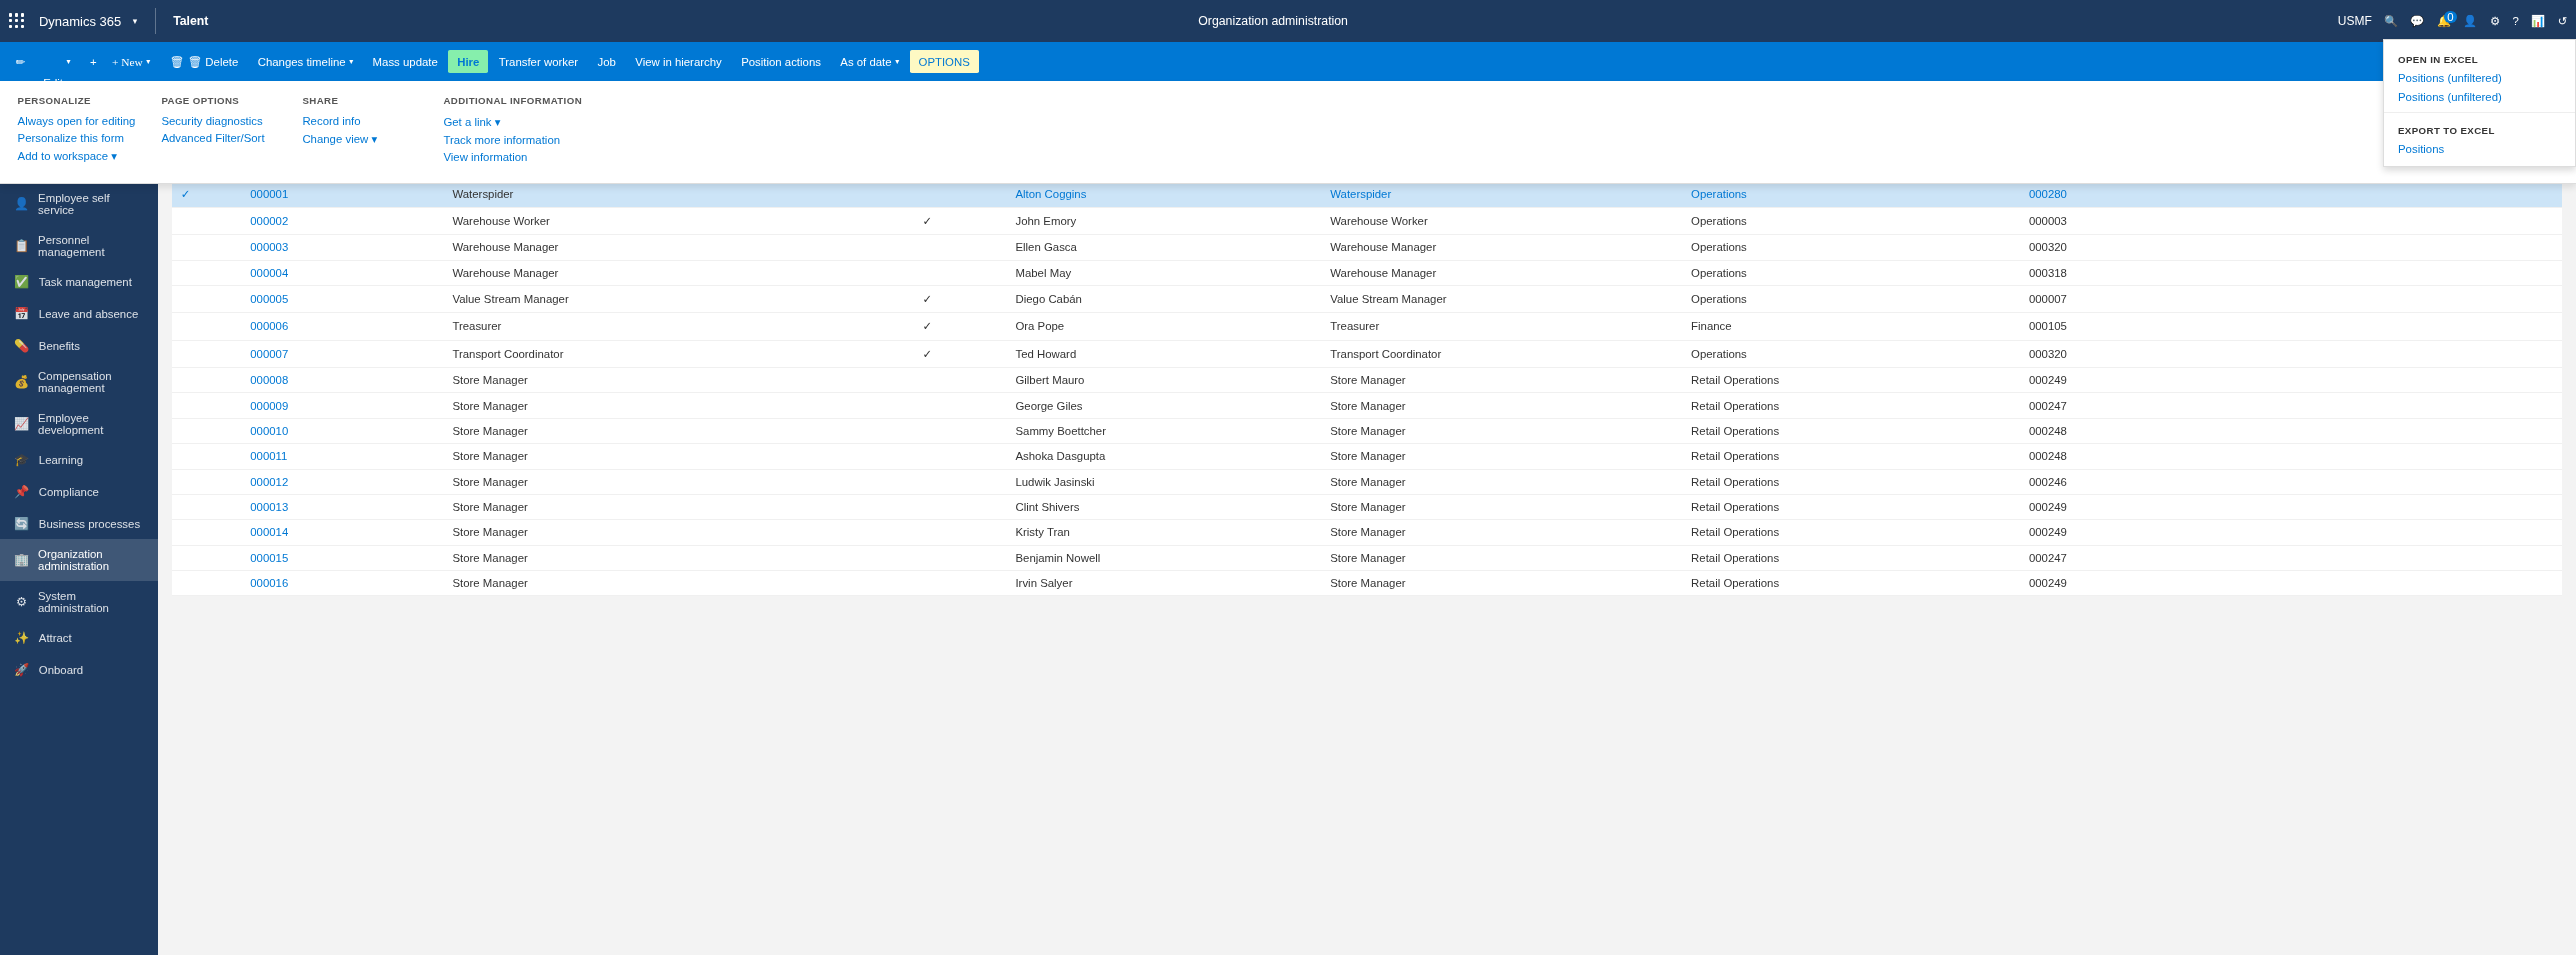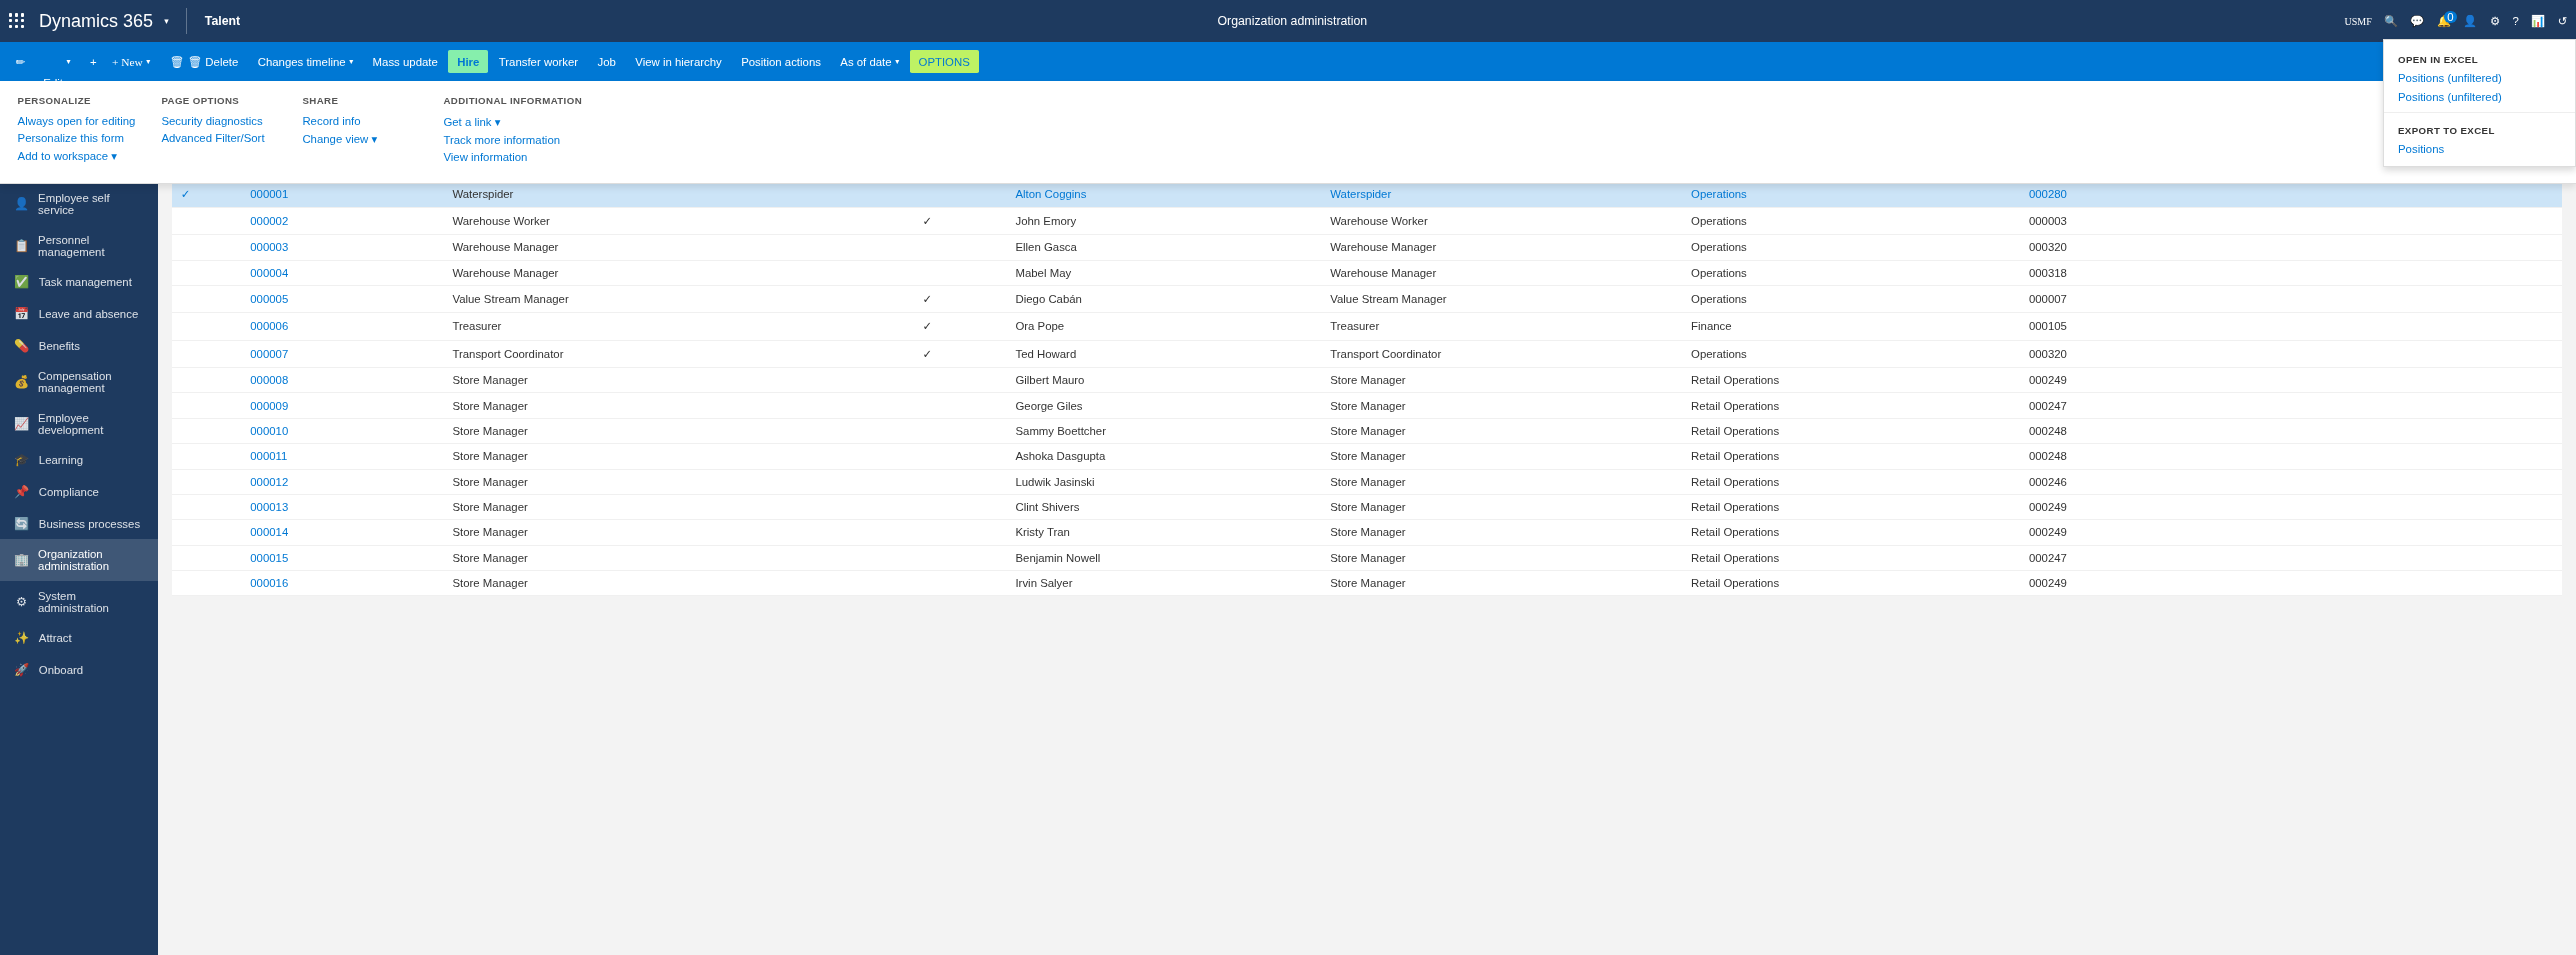--- a/index.html
+++ b/index.html
@@ -12,28 +12,28 @@
       background: #1e3a5f;
       color: white;
       height: 42px;
       padding: 0 8.8px;
       position: relative;
       z-index: 100;
     }
     .top-nav-left { display: flex; align-items: center; gap: 8.8px; }
     .waffle-icon { display: grid; grid-template-columns: 1fr 1fr 1fr; gap: 1.8px; width: 16px; height: 16px; cursor: pointer; }
     .waffle-icon span { background: white; width: 3.5px; height: 3.5px; border-radius: 0.9px; }
-    .dynamics-title { font-size: 18px; color: white; font-weight: 400; margin-left: 5.3px; }
+    .dynamics-title { font-size: 13px; color: white; font-weight: 400; margin-left: 5.3px; }
     .dynamics-chevron { color: white; margin-left: 2.6px; font-size: 8.8px; }
     .top-nav-divider { width: 0.9px; height: 26px; background: rgba(255,255,255,0.3); margin: 0 8.8px; }
     .talent-label { font-size: 12.3px; color: white; font-weight: 600; }
     .breadcrumb-area { flex: 1; text-align: center; color: white; font-size: 12.3px; }
     .top-nav-right { display: flex; align-items: center; gap: 12.3px; color: white; }
     .top-nav-right span { cursor: pointer; font-size: 11.4px; }
-    .top-nav-right .user-label { font-size: 10px; font-weight: 500; font-family: Liberation Serif, serif; }
+    .top-nav-right .user-label { font-size: 12px; font-weight: 500; }
     .nav-icon { font-size: 14px; cursor: pointer; position: relative; }
     .badge { position: absolute; top: -3.5px; right: -5.3px; background: #0078d4; color: white; font-size: 8px; border-radius: 50%; width: 12.3px; height: 12.3px; display: flex; align-items: center; justify-content: center; }
 
     
     .command-bar {
       display: flex;
       align-items: center;
       background: #0078d4;
       height: 39px;
       padding: 0 7px;
@@ -44,21 +44,21 @@
       display: flex;
       align-items: center;
       gap: 3.5px;
       padding: 5.3px 8.8px;
       color: white;
       cursor: pointer;
       border-radius: 1.8px;
       font-size: 11.4px;
       white-space: nowrap;
     }
-    .cmd-btn.active { background: #bef264; color: #0078d4; }
+    .cmd-btn.active { background: #fef9c3; color: #0078d4; }
     .cmd-btn .chevron { font-size: 8px; }
     .cmd-btn.delete-btn { background: transparent; color: white; }
     .cmd-search { margin-left: auto; background: white; border: none; padding: 3.5px 7px; border-radius: 1.8px; font-size: 11.4px; width: 141px; }
 
     
     .personalize-dropdown {
       position: absolute;
       top: 39px;
       left: 0;
       right: 0;

